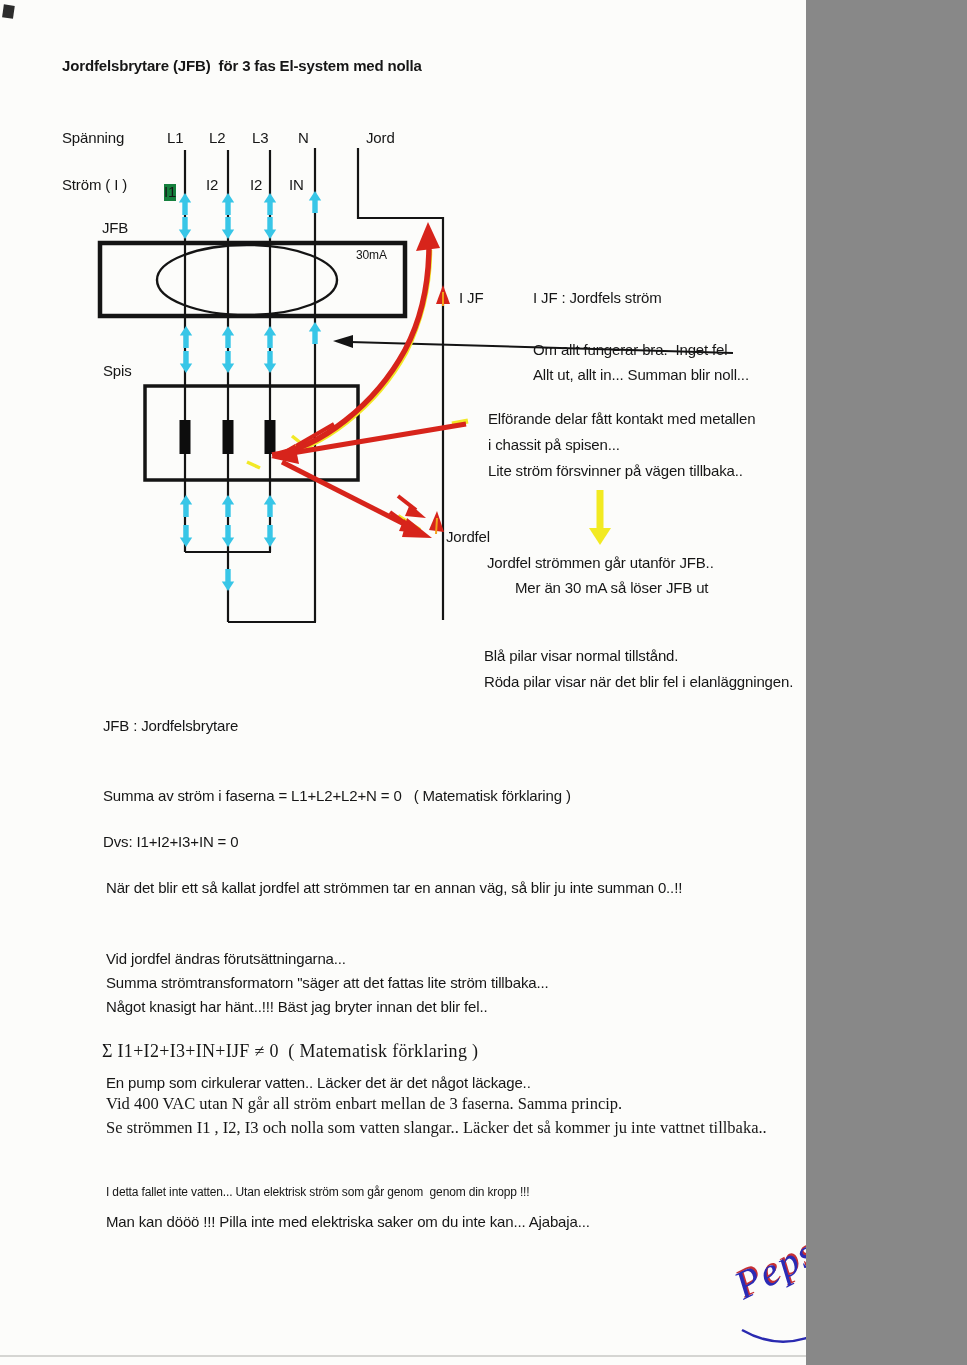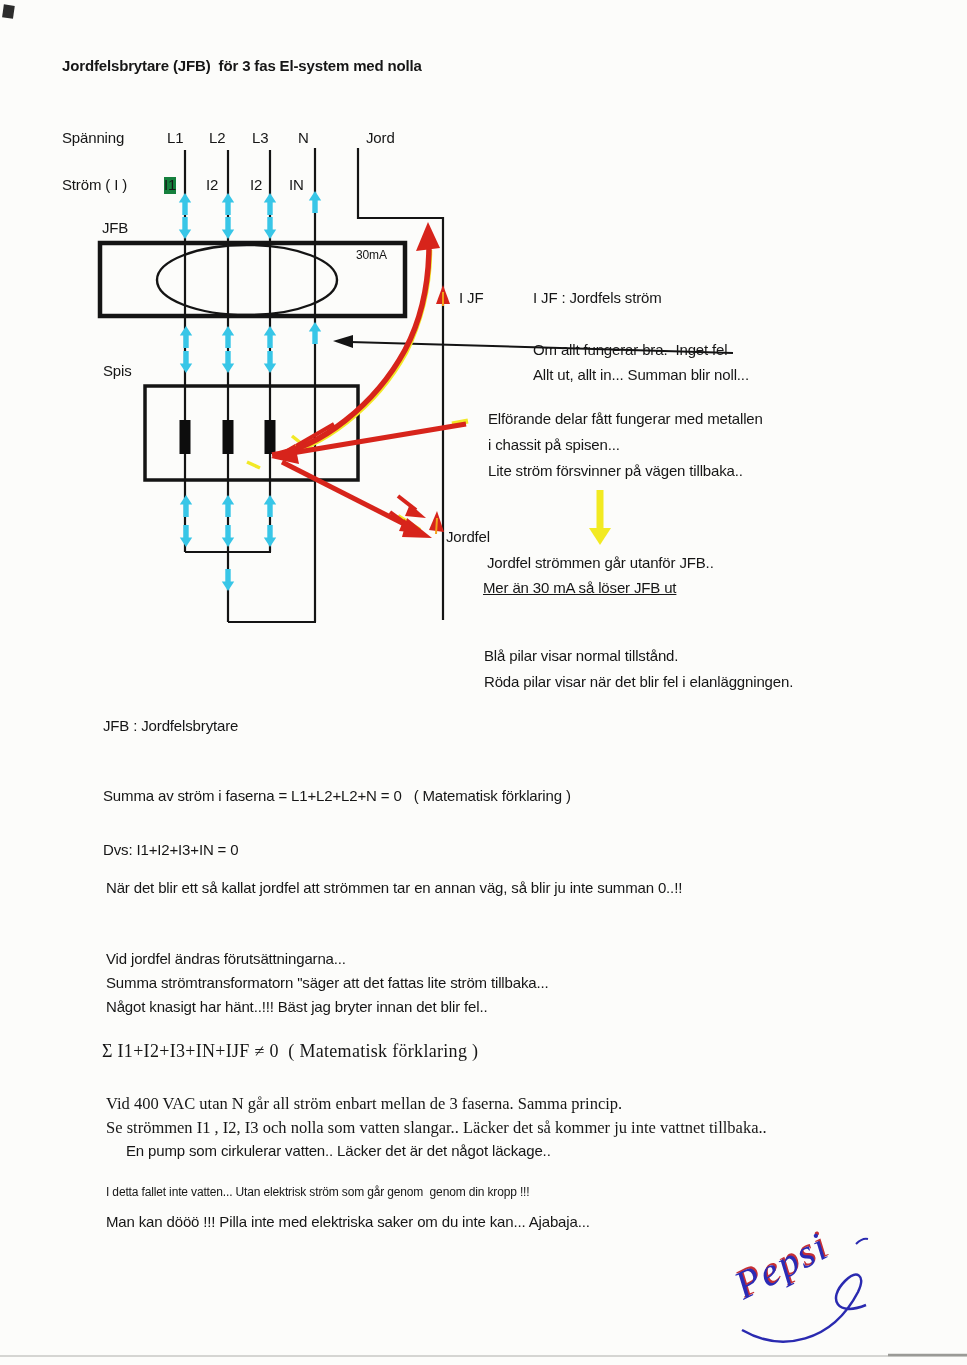--- a/index.html
+++ b/index.html
@@ -1,16 +1,16 @@
 <!DOCTYPE html>
 <html><head>
 <meta charset="utf-8">
 <style>
   html,body{margin:0;padding:0;background:#888;}
-  .page{position:relative;width:967px;height:1365px;background:#fcfcfa;overflow:hidden;
+  .page{position:relative;width:806px;height:1365px;background:#fcfcfa;overflow:hidden;
         font-family:"Liberation Sans",sans-serif;color:#161616;}
   .abs{position:absolute;white-space:pre;}
   .t{font-size:15px;line-height:1.1;letter-spacing:-0.15px;}
   .tb{font-weight:bold;}
   .t16{font-size:12px;}
   .small{font-size:11.5px;line-height:19px;letter-spacing:0;}
   .serif{font-family:"Liberation Serif",serif;font-size:16.5px;letter-spacing:0;}
   .sigma{font-family:"Liberation Serif",serif;font-size:18px;letter-spacing:0.3px;}
   .center{text-align:center;}
   svg.overlay{position:absolute;left:0;top:0;pointer-events:none;}
@@ -135,62 +135,62 @@
   <div class="abs t tb" style="left:62px;top:58px;">Jordfelsbrytare (JFB)  för 3 fas El-system med nolla</div>
 
   <div class="abs t" style="left:62px;top:130px;">Spänning</div>
   <div class="abs t" style="left:167px;top:130px;">L1</div>
   <div class="abs t" style="left:209px;top:130px;">L2</div>
   <div class="abs t" style="left:252px;top:130px;">L3</div>
   <div class="abs t" style="left:298px;top:130px;">N</div>
   <div class="abs t" style="left:366px;top:130px;">Jord</div>
 
   <div class="abs t" style="left:62px;top:177px;">Ström ( I )</div>
-  <div class="abs t" style="left:164px;top:177px;background:#15803d;">I1</div>
+  <div class="abs t" style="left:164px;top:184px;background:#15803d;">I1</div>
   <div class="abs t" style="left:206px;top:177px;background:#fcfcfa;">I2</div>
   <div class="abs t" style="left:250px;top:177px;background:#fcfcfa;">I2</div>
   <div class="abs t" style="left:289px;top:177px;background:#fcfcfa;">IN</div>
 
   <div class="abs t" style="left:102px;top:220px;">JFB</div>
   <div class="abs t t16" style="left:356px;top:249px;">30mA</div>
 
   <div class="abs t" style="left:103px;top:363px;">Spis</div>
 
   <div class="abs t" style="left:459px;top:290px;">I JF</div>
   <div class="abs t" style="left:533px;top:290px;">I JF : Jordfels ström</div>
 
   <div class="abs t" style="left:533px;top:342px;">Om allt fungerar bra.  Inget fel</div>
   <div class="abs t" style="left:533px;top:367px;">Allt ut, allt in... Summan blir noll...</div>
 
-  <div class="abs t" style="left:488px;top:411px;">Elförande delar fått fungerar med metallen</div>
+  <div class="abs t" style="left:488px;top:411px;">Elförande delar fått kontakt med metallen</div>
   <div class="abs t" style="left:488px;top:437px;">i chassit på spisen...</div>
   <div class="abs t" style="left:488px;top:463px;">Lite ström försvinner på vägen tillbaka..</div>
 
   <div class="abs t" style="left:446px;top:529px;">Jordfel</div>
   <div class="abs t" style="left:487px;top:555px;">Jordfel strömmen går utanför JFB..</div>
-  <div class="abs t" style="left:483px;top:580px;text-decoration:underline;">Mer än 30 mA så löser JFB ut</div>
+  <div class="abs t" style="left:515px;top:580px;">Mer än 30 mA så löser JFB ut</div>
 
   <div class="abs t" style="left:484px;top:648px;">Blå pilar visar normal tillstånd.</div>
   <div class="abs t" style="left:484px;top:674px;">Röda pilar visar när det blir fel i elanläggningen.</div>
 
   <div class="abs t" style="left:103px;top:718px;">JFB : Jordfelsbrytare</div>
 
   <div class="abs t" style="left:103px;top:788px;">Summa av ström i faserna = L1+L2+L2+N = 0   ( Matematisk förklaring )</div>
-  <div class="abs t" style="left:103px;top:834px;margin-top:8px;">Dvs: I1+I2+I3+IN = 0</div>
+  <div class="abs t" style="left:103px;top:834px;">Dvs: I1+I2+I3+IN = 0</div>
 
   <div class="abs t" style="left:106px;top:880px;">När det blir ett så kallat jordfel att strömmen tar en annan väg, så blir ju inte summan 0..!!</div>
 
   <div class="abs t" style="left:106px;top:951px;">Vid jordfel ändras förutsättningarna...</div>
   <div class="abs t" style="left:106px;top:975px;">Summa strömtransformatorn "säger att det fattas lite ström tillbaka...</div>
   <div class="abs t" style="left:106px;top:999px;">Något knasigt har hänt..!!! Bäst jag bryter innan det blir fel..</div>
 
   <div class="abs sigma" style="left:102px;top:1041px;">Σ I1+I2+I3+IN+IJF ≠ 0  ( Matematisk förklaring )</div>
 
   <div class="abs serif" style="left:106px;top:1094px;">Vid 400 VAC utan N går all ström enbart mellan de 3 faserna. Samma princip.</div>
   <div class="abs serif" style="left:106px;top:1118px;">Se strömmen I1 , I2, I3 och nolla som vatten slangar.. Läcker det så kommer ju inte vattnet tillbaka..</div>
-  <div class="abs t" style="left:106px;top:1143px;margin-left:20px;">En pump som cirkulerar vatten.. Läcker det är det något läckage..</div>
+  <div class="abs t" style="left:106px;top:1075px;">En pump som cirkulerar vatten.. Läcker det är det något läckage..</div>
 
   <div class="abs t t16" style="left:106px;top:1186px;">I detta fallet inte vatten... Utan elektrisk ström som går genom  genom din kropp !!!</div>
   <div class="abs t" style="left:106px;top:1214px;">Man kan dööö !!! Pilla inte med elektriska saker om du inte kan... Ajabaja...</div>
 
   <div class="abs sig" style="left:732px;top:1242px;">Pepsi</div>
 
 </div>
 
 </body></html>

